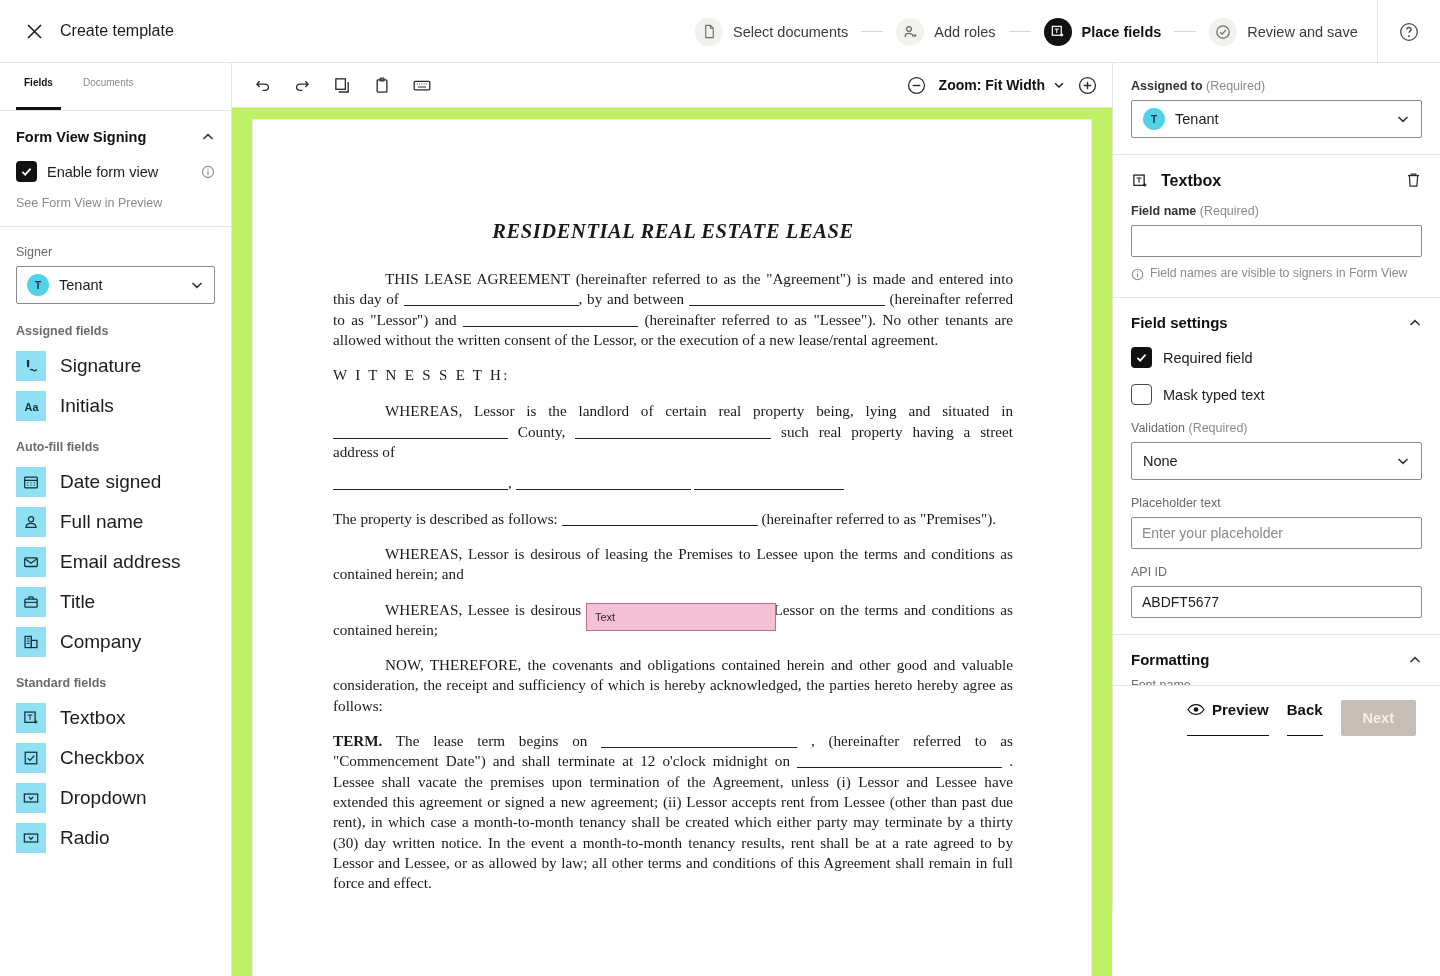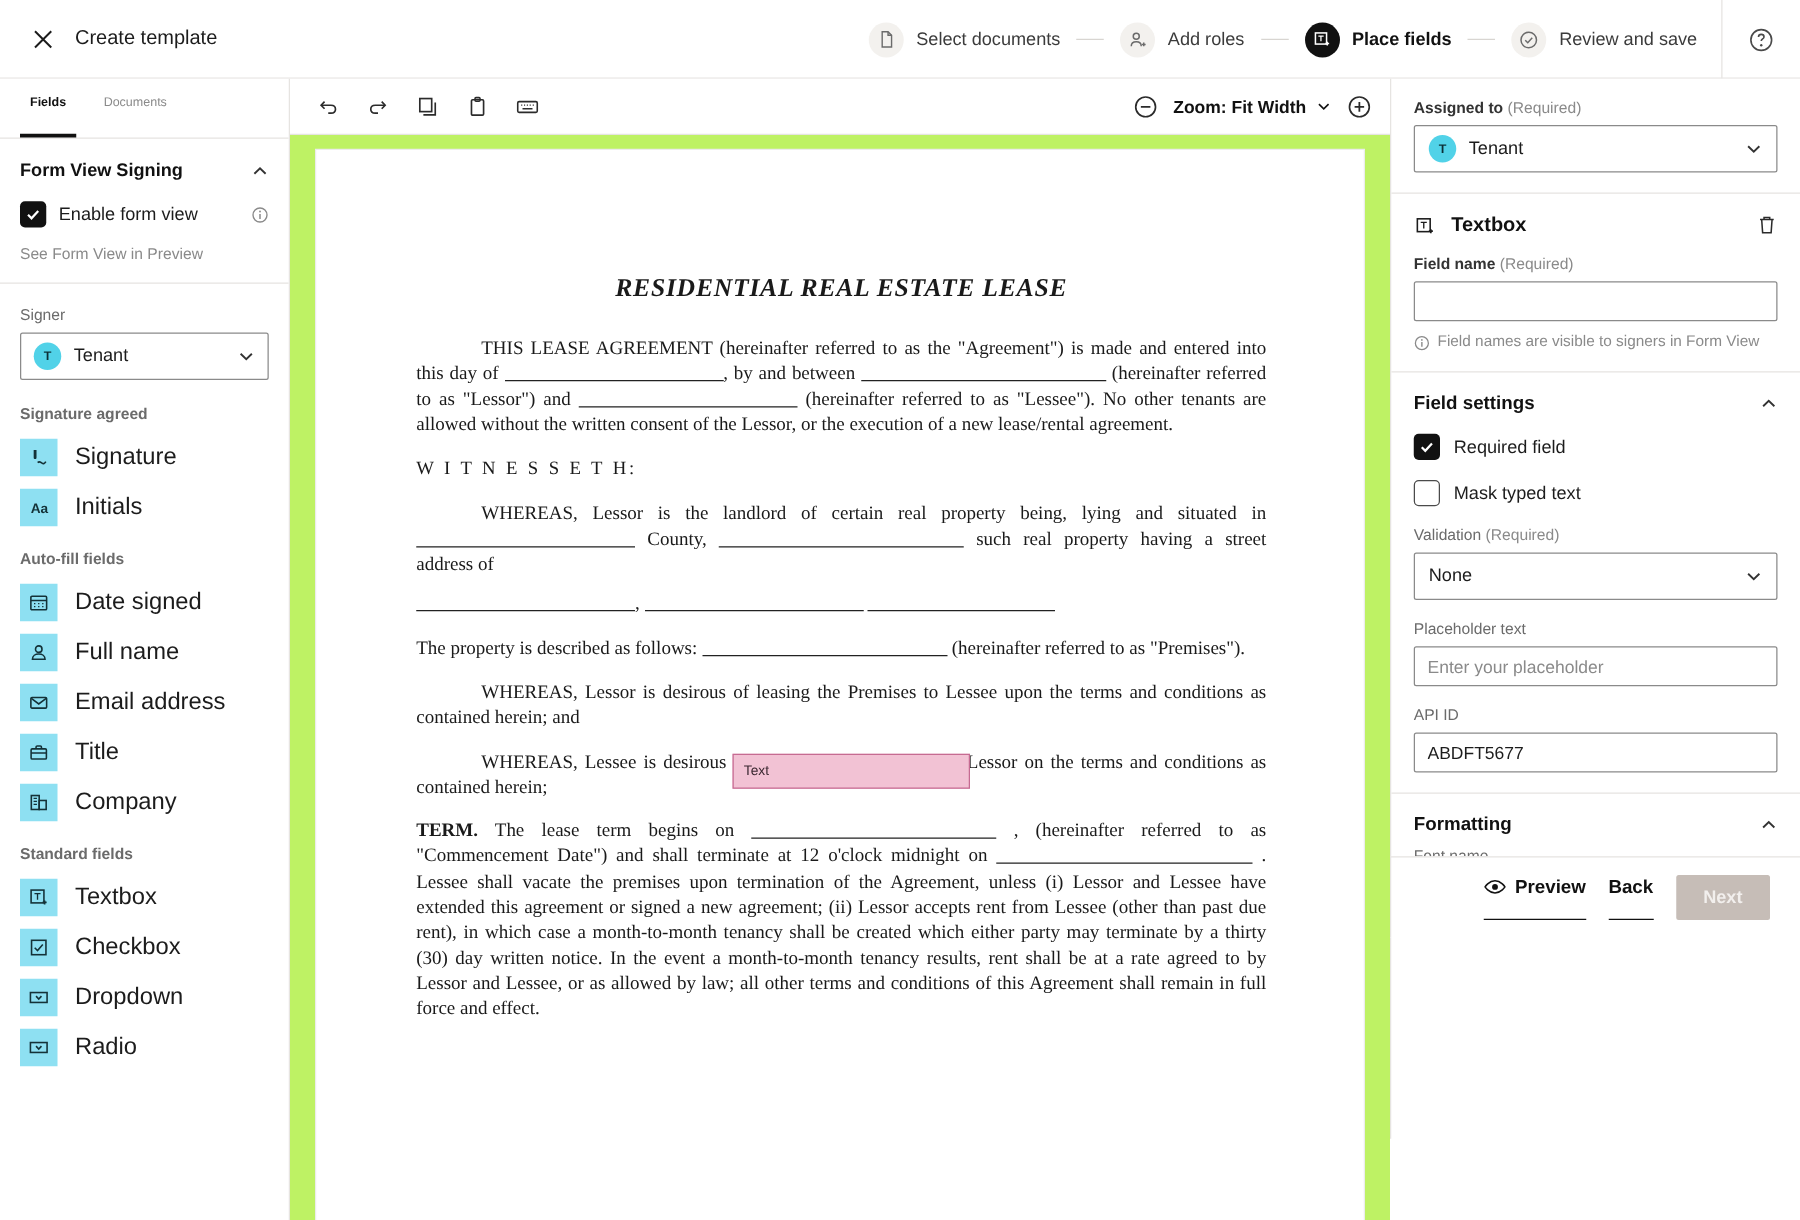--- a/index.html
+++ b/index.html
@@ -305,21 +305,21 @@
         <span class="select-val">Tenant</span>
         <span class="chev">
           <svg width="14" height="14" viewBox="0 0 14 14">
               <path d="M2.5 5L7 9.4 11.5 5" fill="none" stroke="currentColor" stroke-width="1.5"></path>
             </svg>
         </span>
       </div>
     </div>
 
     <div class="group">
-      <div class="group-title">Signature agreed</div>
+      <div class="group-title">Assigned fields</div>
       <div class="field-item">
         <span class="field-tile">
           <svg width="19" height="19" viewBox="0 0 20 20">
               <path d="M5.2 3.2h2.4v6.2c0 .9-.5 1.4-1.2 1.4s-1.2-.5-1.2-1.4z" fill="currentColor"></path>
               <path d="M8.6 13.8c1.4-1.7 2.4-.4 3.6.4s2.4.3 3.2-1.2" fill="none" stroke="currentColor" stroke-width="1.4"></path>
             </svg>
         </span>
         <span class="field-name">Signature</span>
       </div>
       <div class="field-item">
@@ -511,20 +511,21 @@
         </p>
 
         <p>
           <span>The property is described as follows:</span>
           <span class="ul u-lg"></span>
           <span>(hereinafter referred to as "Premises").</span>
         </p>
 
         <p class="ind">WHEREAS, Lessor is desirous of leasing the Premises to Lessee upon the terms and conditions as contained herein; and</p>
         <p class="ind">WHEREAS, Lessee is desirous of leasing the Premises from Lessor on the terms and conditions as contained herein;</p>
+        <p class="ind">NOW, THEREFORE, the covenants and obligations contained herein and other good and valuable consideration, the receipt and sufficiency of which is hereby acknowledged, the parties hereto hereby agree as follows:</p>
 
         <p>
           <b class="term">TERM.</b>
           <span>The lease term begins on</span>
           <span class="ul u-lg"></span>
           <span>, (hereinafter referred to as "Commencement Date") and shall terminate at 12 o'clock midnight on</span>
           <span class="ul u-xl"></span>
           <span>. Lessee shall vacate the premises upon termination of the Agreement, unless (i) Lessor and Lessee have extended this agreement or signed a new agreement; (ii) Lessor accepts rent from Lessee (other than past due rent), in which case a month-to-month tenancy shall be created which either party may terminate by a thirty (30) day written notice.  In the event a month-to-month tenancy results, rent shall be at a rate agreed to by Lessor and Lessee, or as allowed by law; all other terms and conditions of this Agreement shall remain in full force and effect.</span>
         </p>
       </div>

